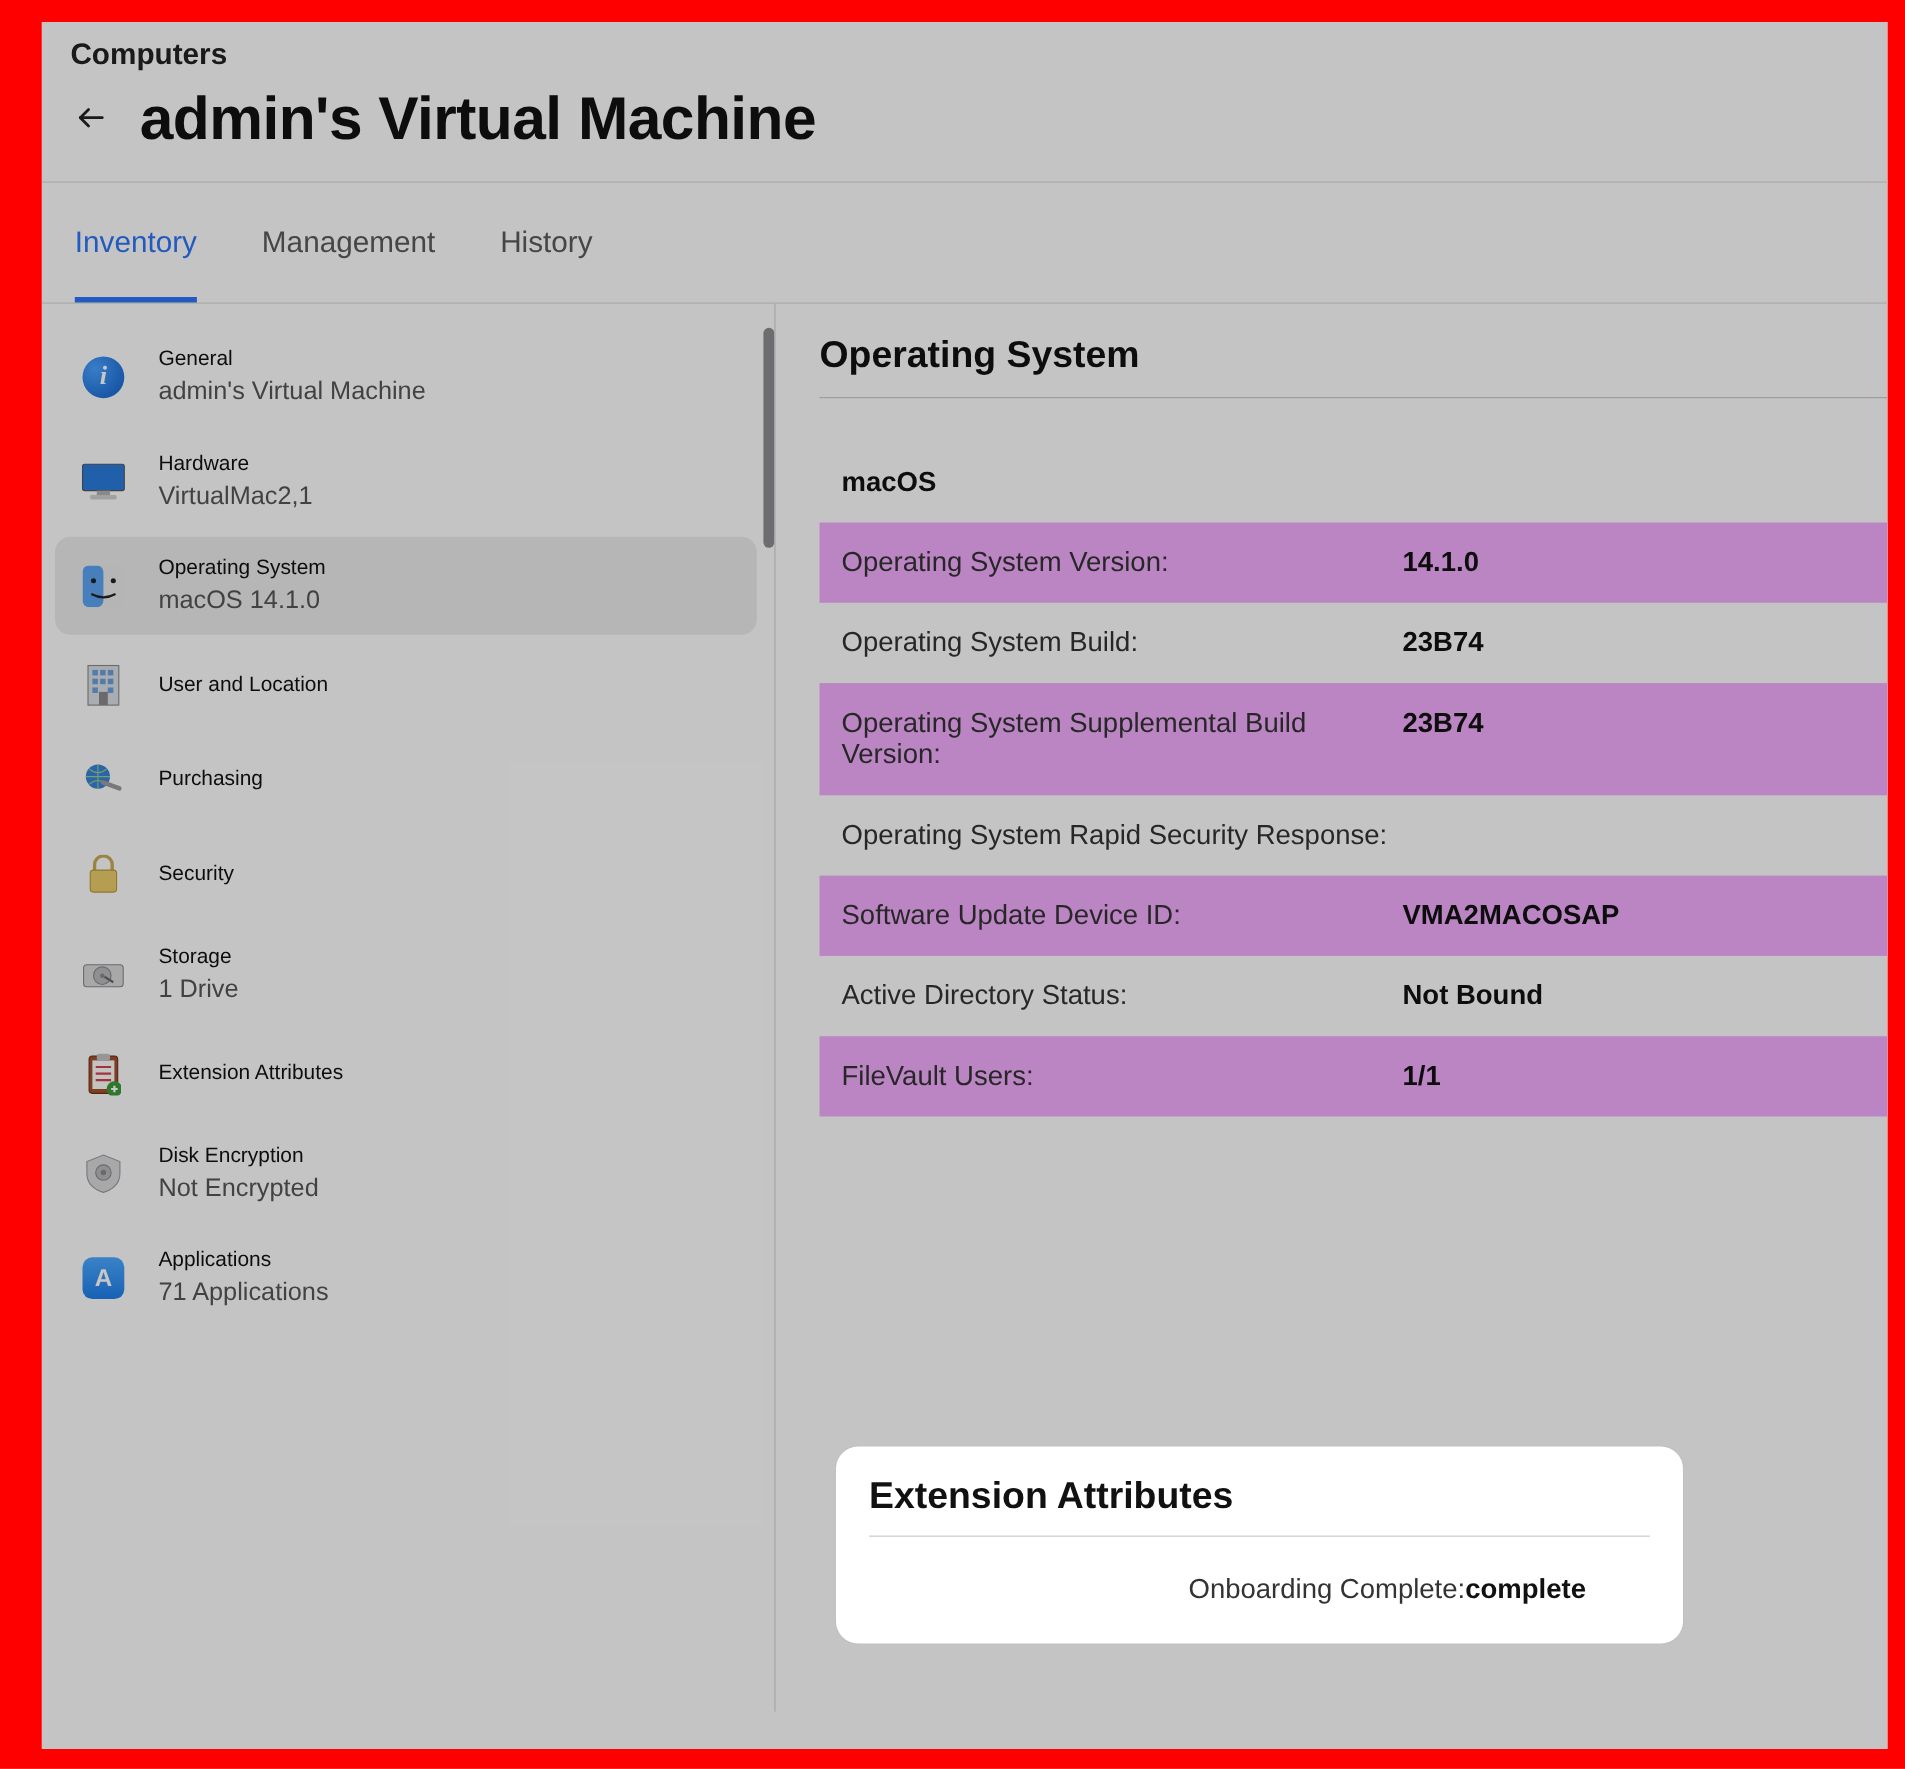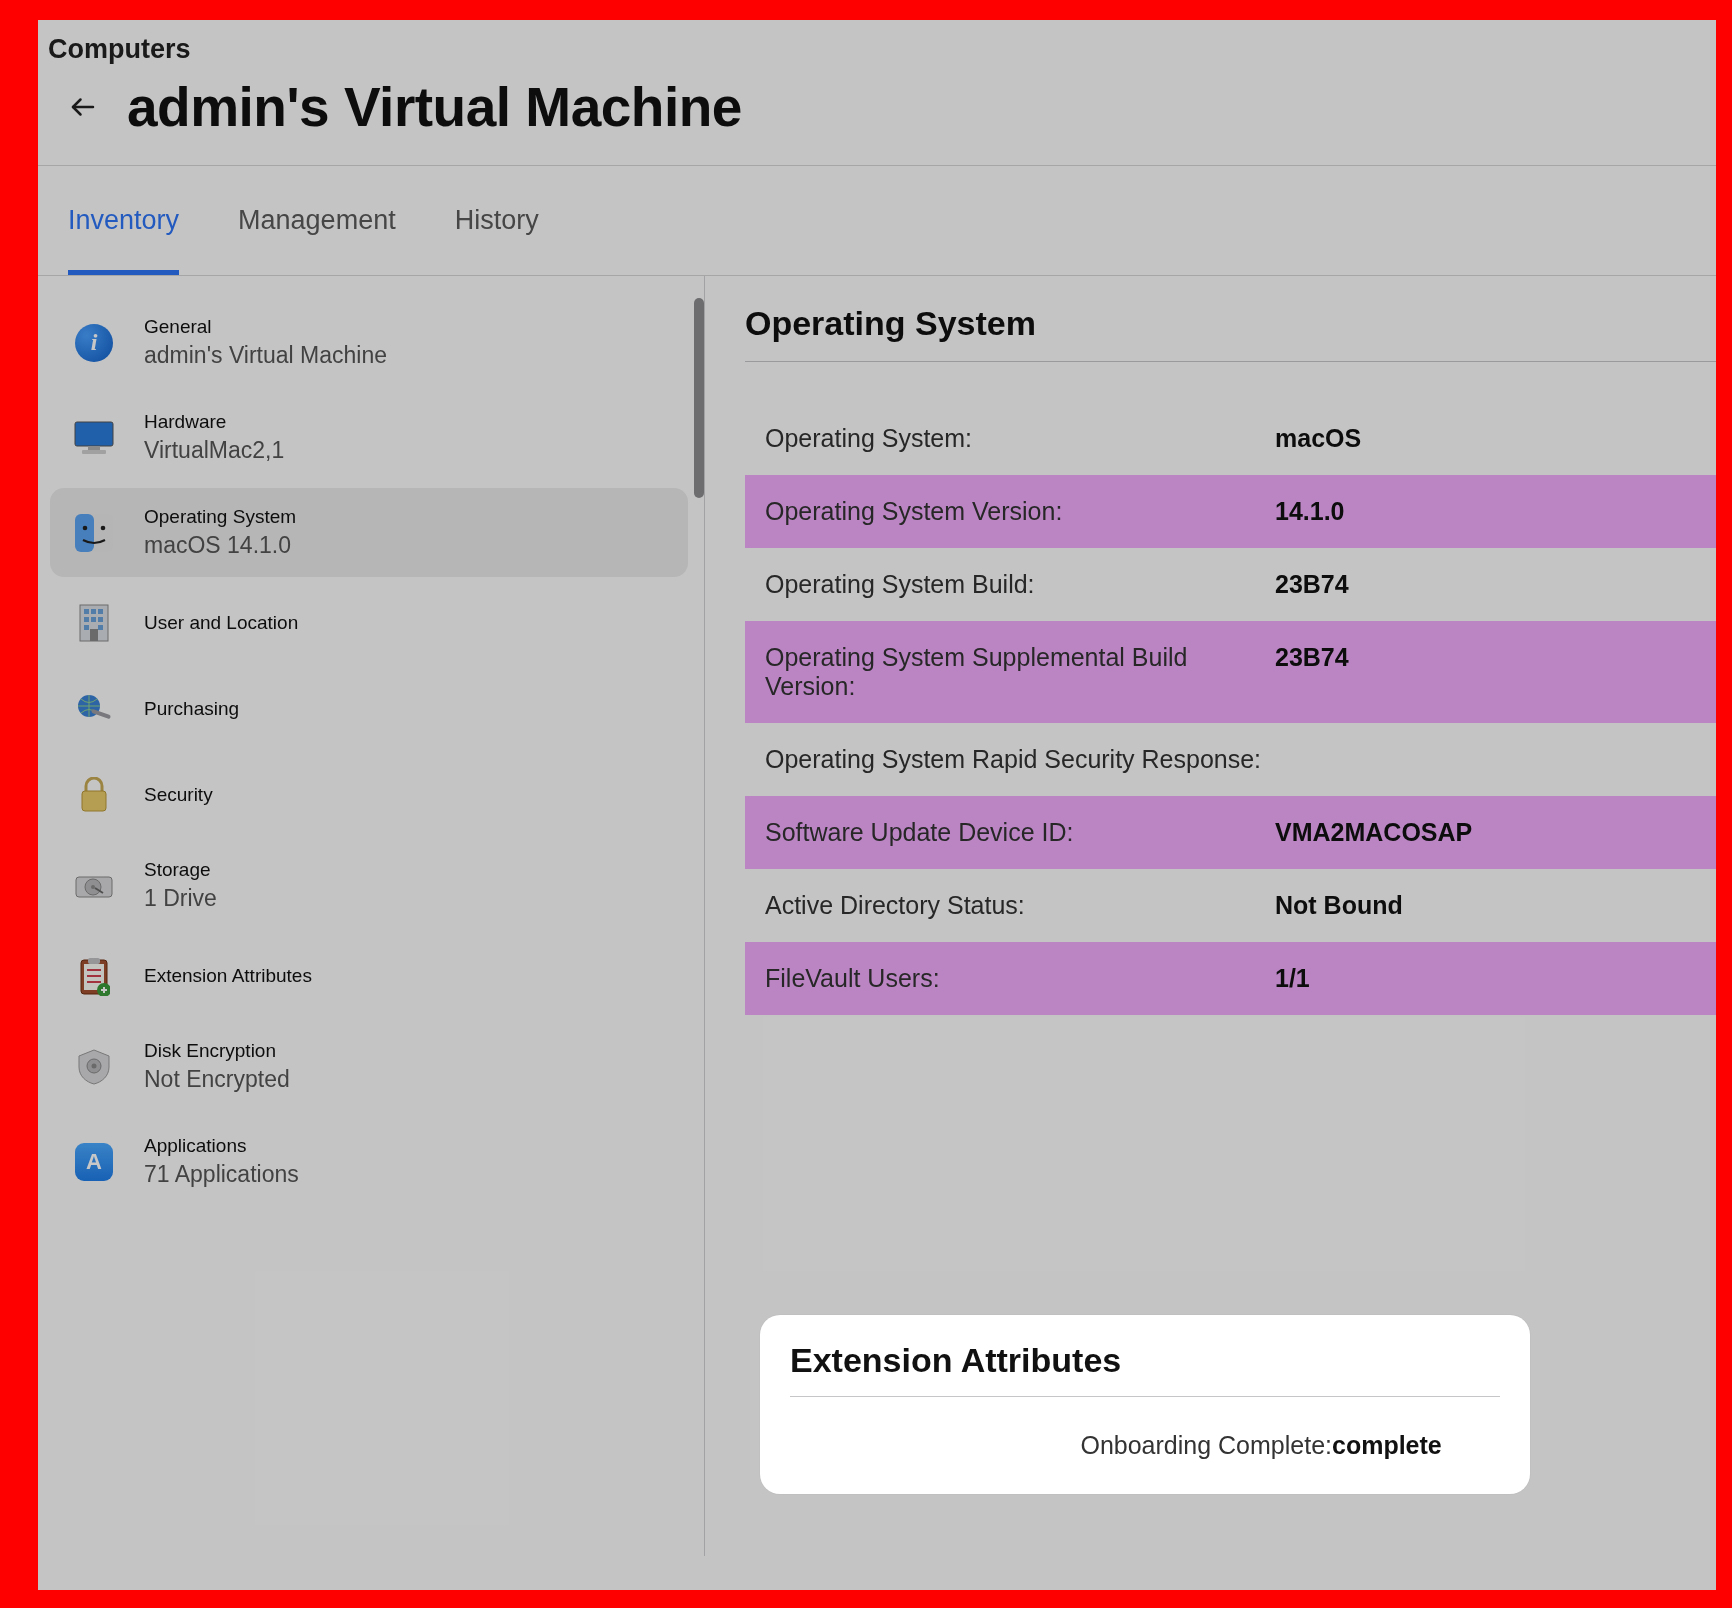--- a/index.html
+++ b/index.html
@@ -1,21 +1,21 @@
 <!DOCTYPE html>
 <html><head>
 <meta charset="utf-8">
 <style>
   * { box-sizing: border-box; margin: 0; padding: 0; }
   html, body { width: 1732px; height: 1608px; font-family: -apple-system, BlinkMacSystemFont, "Segoe UI", Helvetica, Arial, sans-serif; }
   body { position: relative; background: #ff0000; }
   .frame { position: absolute; top: 20px; left: 38px; right: 16px; bottom: 18px; background: #fcfcfc; overflow: hidden; }
   .dim { position: absolute; inset: 0; background: rgba(0,0,0,0.22); pointer-events: none; z-index: 5; }
 
-  .breadcrumb { padding: 14px 10px 0 10px; font-size: 27px; font-weight: 600; color: #222; }
+  .breadcrumb { padding: 14px 10px 0 26px; font-size: 27px; font-weight: 600; color: #222; }
   .title-row { display: flex; align-items: center; gap: 24px; padding: 10px 10px 26px 25px; }
   .back-btn { width: 40px; height: 40px; display: flex; align-items: center; justify-content: center; cursor: pointer; }
   .page-title { font-size: 55px; font-weight: 700; color: #111; letter-spacing: -0.5px; }
   .hr { height: 1px; background: #d5d5d7; }
 
   .tabs { display: flex; gap: 59px; align-items: center; padding: 0 30px; height: 110px; border-bottom: 1px solid #d5d5d7; }
   .tab { font-size: 27px; font-weight: 500; color: #5a5a5a; cursor: pointer; height: 100%; display: flex; align-items: center; position: relative; }
   .tab.active { color: #2d74f5; font-weight: 500; }
   .tab.active::after { content: ""; position: absolute; left: 0; right: 0; bottom: 0; height: 5px; background: #2d74f5; }
 
@@ -229,21 +229,20 @@
       </div>
 
     </div>
 
     <div class="divider"></div>
 
     <div class="content">
       <div class="section-title">Operating System</div>
 
       <div class="kv-row">
-        <div class="kv-label">Operating System:</div>
         <div class="kv-value">macOS</div>
       </div>
       <div class="kv-row alt">
         <div class="kv-label">Operating System Version:</div>
         <div class="kv-value">14.1.0</div>
       </div>
       <div class="kv-row">
         <div class="kv-label">Operating System Build:</div>
         <div class="kv-value">23B74</div>
       </div>

